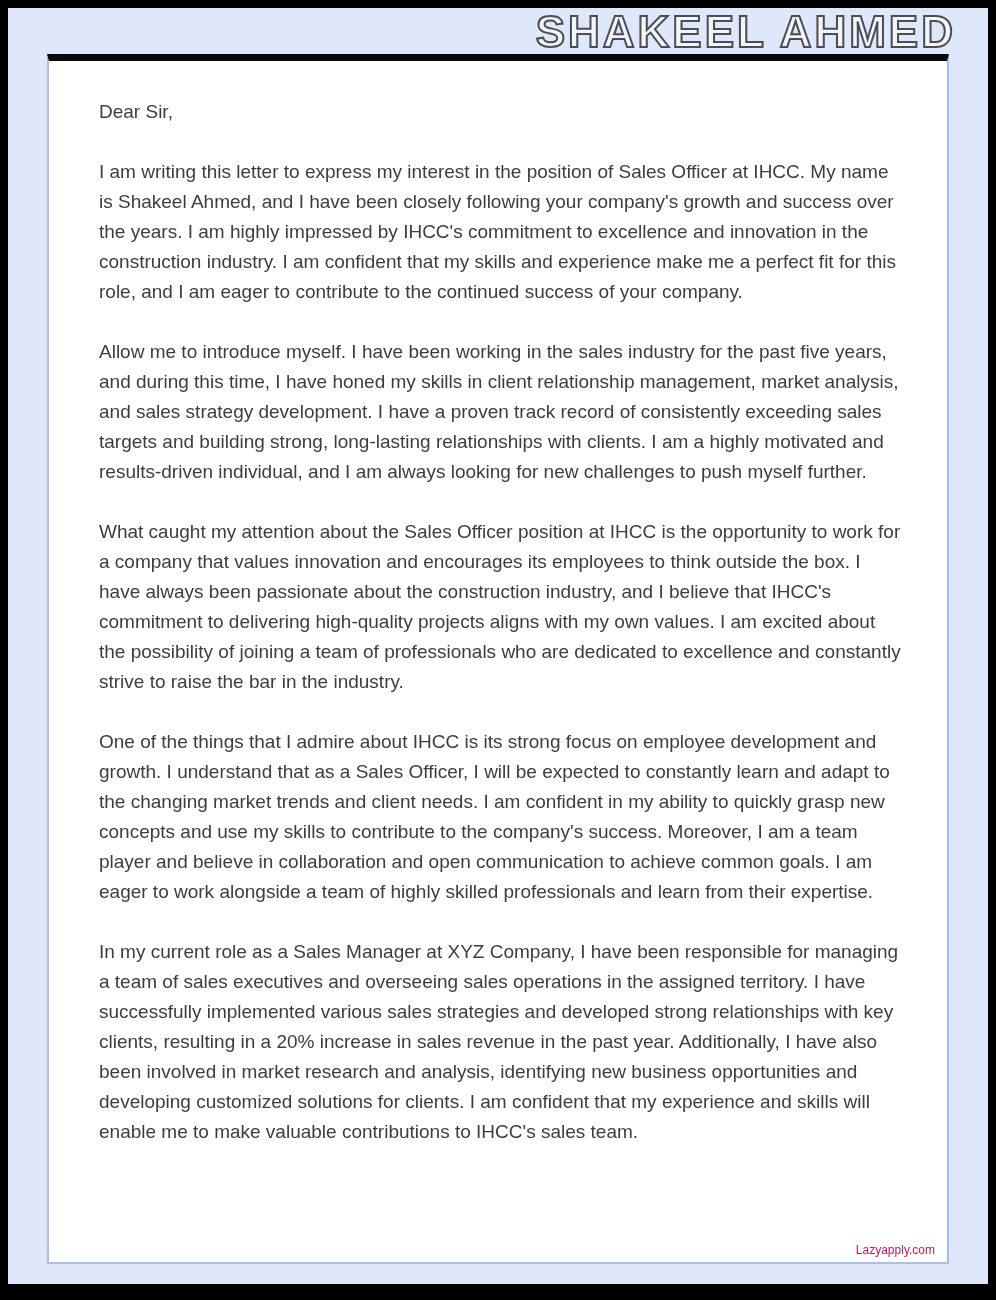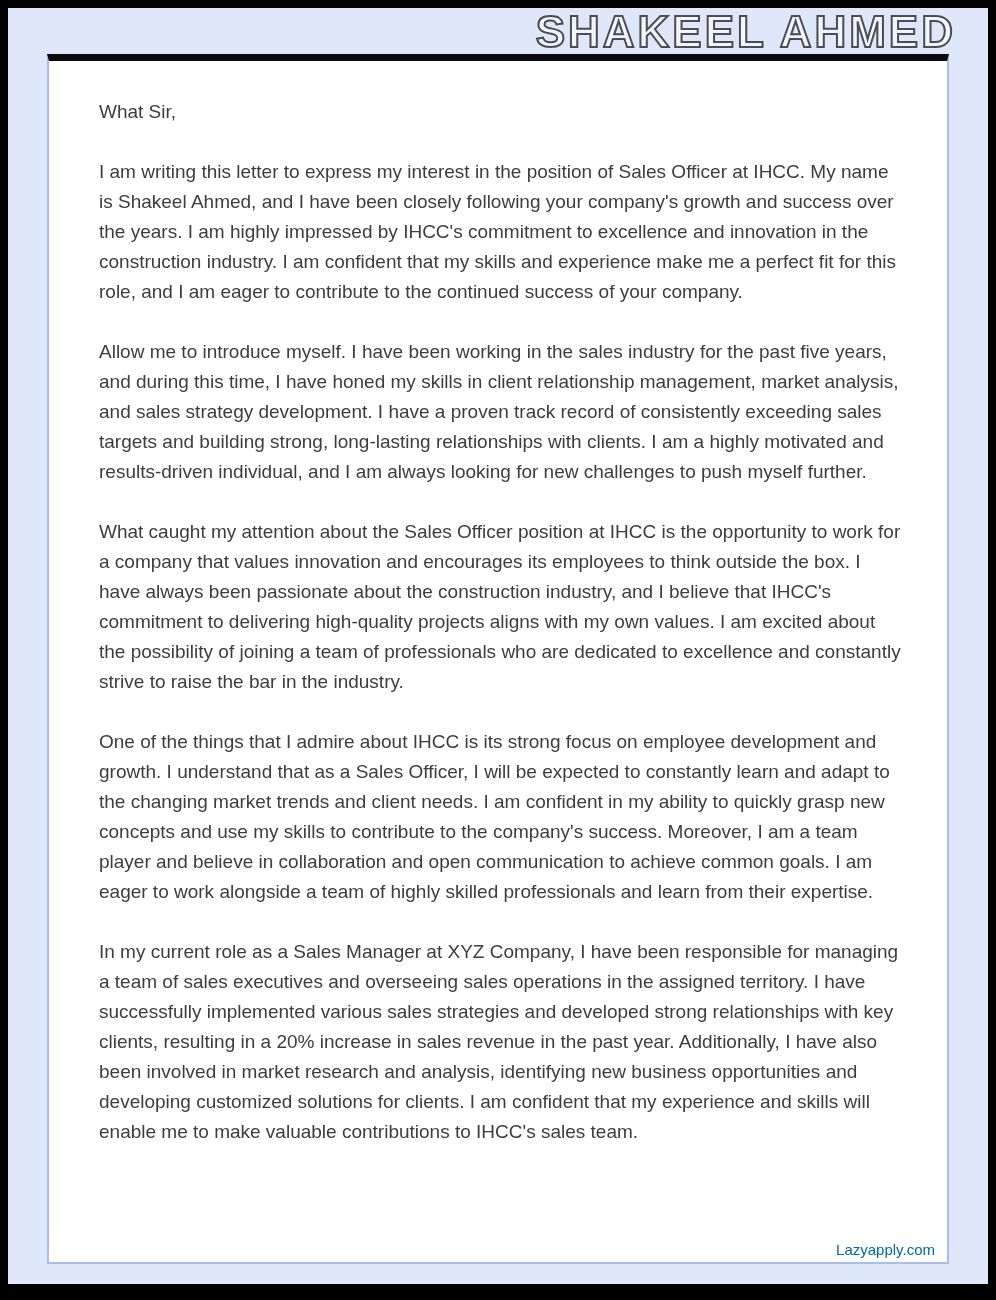--- a/index.html
+++ b/index.html
@@ -58,37 +58,37 @@
     line-height: 30px;
     font-weight: 400;
   }
   .letter-body p {
     margin: 0 0 30px 0;
   }
   .watermark {
     position: absolute;
     right: 12px;
     bottom: 3px;
-    font-size: 15px;
+    font-size: 12px;
     line-height: 18px;
-    color: #0369a1;
+    color: #be185d;
     white-space: nowrap;
   }
 </style>
 </head>
 <body>
 
 <div class="canvas">
 
   <div class="header-name">SHAKEEL AHMED</div>
 
   <div class="page">
 
     <div class="letter-body">
-      <p>What Sir,</p>
+      <p>Dear Sir,</p>
       <p>I am writing this letter to express my interest in the position of Sales Officer at IHCC. My name is Shakeel Ahmed, and I have been closely following your company's growth and success over the years. I am highly impressed by IHCC's commitment to excellence and innovation in the construction industry. I am confident that my skills and experience make me a perfect fit for this role, and I am eager to contribute to the continued success of your company.</p>
       <p>Allow me to introduce myself. I have been working in the sales industry for the past five years, and during this time, I have honed my skills in client relationship management, market analysis, and sales strategy development. I have a proven track record of consistently exceeding sales targets and building strong, long-lasting relationships with clients. I am a highly motivated and results-driven individual, and I am always looking for new challenges to push myself further.</p>
       <p>What caught my attention about the Sales Officer position at IHCC is the opportunity to work for a company that values innovation and encourages its employees to think outside the box. I have always been passionate about the construction industry, and I believe that IHCC's commitment to delivering high-quality projects aligns with my own values. I am excited about the possibility of joining a team of professionals who are dedicated to excellence and constantly strive to raise the bar in the industry.</p>
       <p>One of the things that I admire about IHCC is its strong focus on employee development and growth. I understand that as a Sales Officer, I will be expected to constantly learn and adapt to the changing market trends and client needs. I am confident in my ability to quickly grasp new concepts and use my skills to contribute to the company's success. Moreover, I am a team player and believe in collaboration and open communication to achieve common goals. I am eager to work alongside a team of highly skilled professionals and learn from their expertise.</p>
       <p>In my current role as a Sales Manager at XYZ Company, I have been responsible for managing a team of sales executives and overseeing sales operations in the assigned territory. I have successfully implemented various sales strategies and developed strong relationships with key clients, resulting in a 20% increase in sales revenue in the past year. Additionally, I have also been involved in market research and analysis, identifying new business opportunities and developing customized solutions for clients. I am confident that my experience and skills will enable me to make valuable contributions to IHCC's sales team.</p>
     </div>
 
     <div class="watermark">Lazyapply.com</div>
 
   </div>

